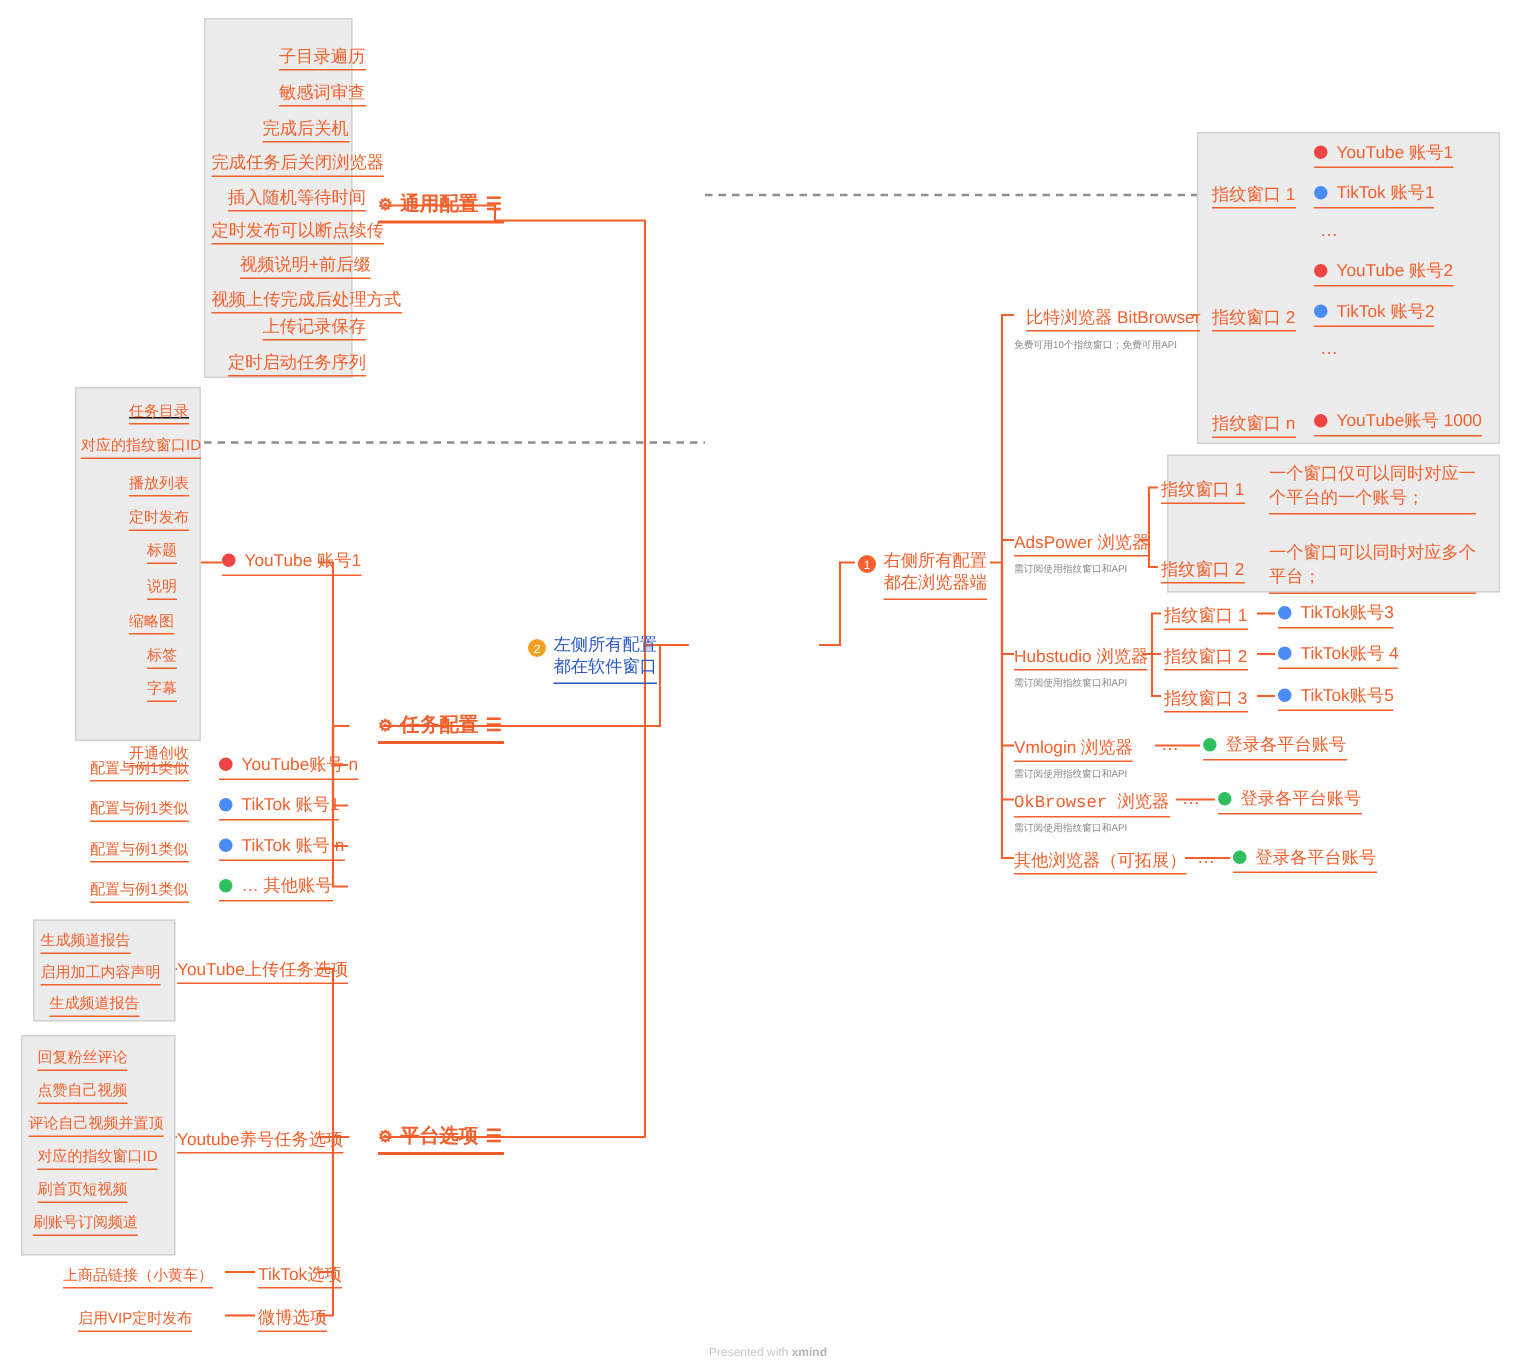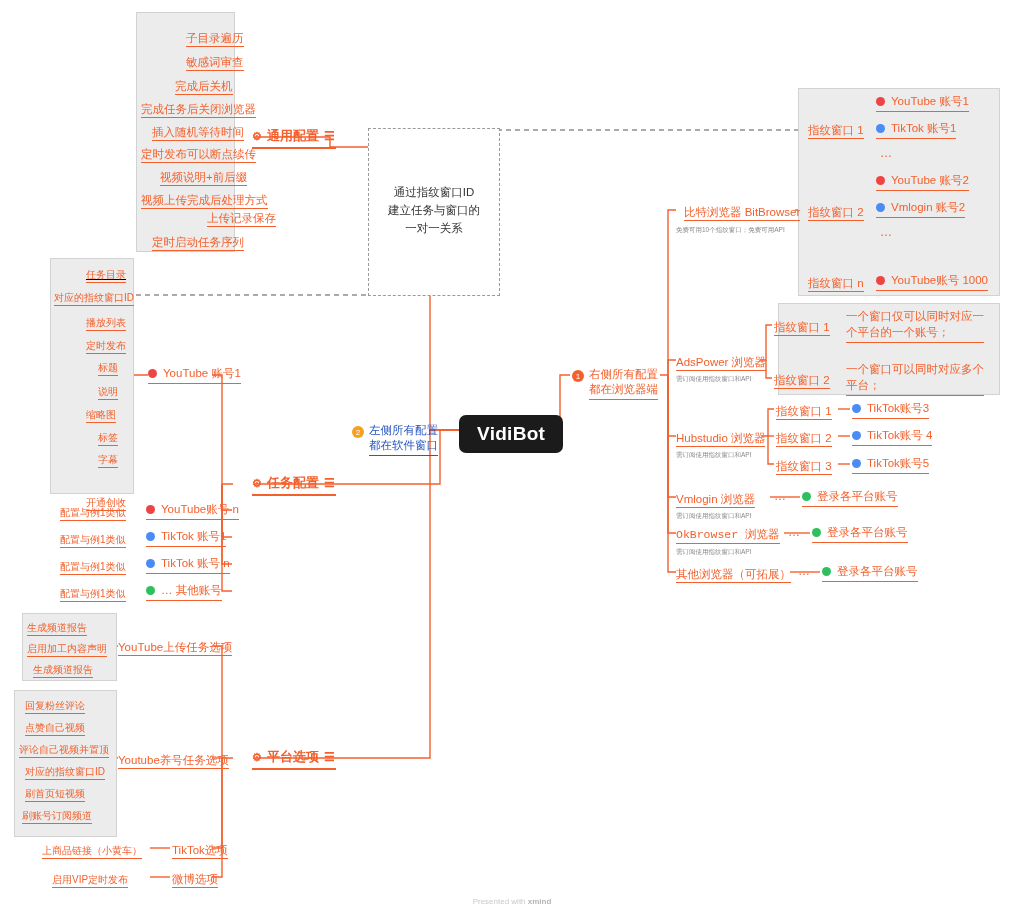--- a/index.html
+++ b/index.html
@@ -182,27 +182,21 @@
     <polygon points="122,295 114,291 114,299" fill="#8f8f8f"></polygon>
   </svg>
 
   <div class="grey-box" style="left:136px;top:12px;width:99px;height:240px;"></div>
   <div class="grey-box" style="left:50px;top:258px;width:84px;height:236px;"></div>
   <div class="grey-box" style="left:22px;top:613px;width:95px;height:68px;"></div>
   <div class="grey-box" style="left:14px;top:690px;width:103px;height:147px;"></div>
   <div class="grey-box" style="left:798px;top:88px;width:202px;height:208px;"></div>
   <div class="grey-box" style="left:778px;top:303px;width:222px;height:92px;"></div>
 
-  <div class="center-node">VidiBot</div>
-
-  <div class="dash-box" style="left:368px;top:128px;width:132px;height:168px;">
-    <div class="dtxt" style="white-space:pre-line;padding-top:54px;">通过指纹窗口ID
-建立任务与窗口的
-一对一关系</div>
-  </div>
+
 
   <div class="branch-label" style="left:252px;top:127px;">
     <span class="gear">⚙</span>
     <span>通用配置</span>
     <span class="bars">☰</span>
   </div>
   <div class="branch-label" style="left:252px;top:474px;">
     <span class="gear">⚙</span>
     <span>任务配置</span>
     <span class="bars">☰</span>
@@ -214,21 +208,21 @@
   </div>
 
   <div class="node" style="left:186px;top:28px;"><span class="txt-underline">子目录遍历</span></div>
   <div class="node" style="left:186px;top:52px;"><span class="txt-underline">敏感词审查</span></div>
   <div class="node" style="left:175px;top:76px;"><span class="txt-underline">完成后关机</span></div>
   <div class="node" style="left:141px;top:99px;"><span class="txt-underline">完成任务后关闭浏览器</span></div>
   <div class="node" style="left:152px;top:122px;"><span class="txt-underline">插入随机等待时间</span></div>
   <div class="node" style="left:141px;top:144px;"><span class="txt-underline">定时发布可以断点续传</span></div>
   <div class="node" style="left:160px;top:167px;"><span class="txt-underline">视频说明+前后缀</span></div>
   <div class="node" style="left:141px;top:190px;"><span class="txt-underline">视频上传完成后处理方式</span></div>
-  <div class="node" style="left:175px;top:208px;margin-left:32px;"><span class="txt-underline">上传记录保存</span></div>
+  <div class="node" style="left:175px;top:208px;"><span class="txt-underline">上传记录保存</span></div>
   <div class="node" style="left:152px;top:232px;"><span class="txt-underline">定时启动任务序列</span></div>
 
   <div class="acct" style="left:148px;top:366px;">
     <span class="dot dot-red"></span>
     <span>YouTube 账号1</span>
   </div>
 
   <div class="node" style="left:86px;top:264px;text-decoration:underline;"><span class="txt-underline sm">任务目录</span></div>
   <div class="node" style="left:54px;top:287px;"><span class="txt-underline sm">对应的指纹窗口ID</span></div>
   <div class="node" style="left:86px;top:312px;"><span class="txt-underline sm">播放列表</span></div>
@@ -322,21 +316,21 @@
 
   <div class="node" style="left:808px;top:202px;">
     <span class="txt-underline">指纹窗口 2</span>
   </div>
   <div class="acct" style="left:876px;top:173px;">
     <span class="dot dot-red"></span>
     <span>YouTube 账号2</span>
   </div>
   <div class="acct" style="left:876px;top:200px;">
     <span class="dot dot-blue"></span>
-    <span>Vmlogin 账号2</span>
+    <span>TikTok 账号2</span>
   </div>
   <div class="ell" style="left:880px;top:225px;">…</div>
 
   <div class="node" style="left:808px;top:273px;">
     <span class="txt-underline">指纹窗口 n</span>
   </div>
   <div class="acct" style="left:876px;top:273px;">
     <span class="dot dot-red"></span>
     <span>YouTube账号 1000</span>
   </div>

